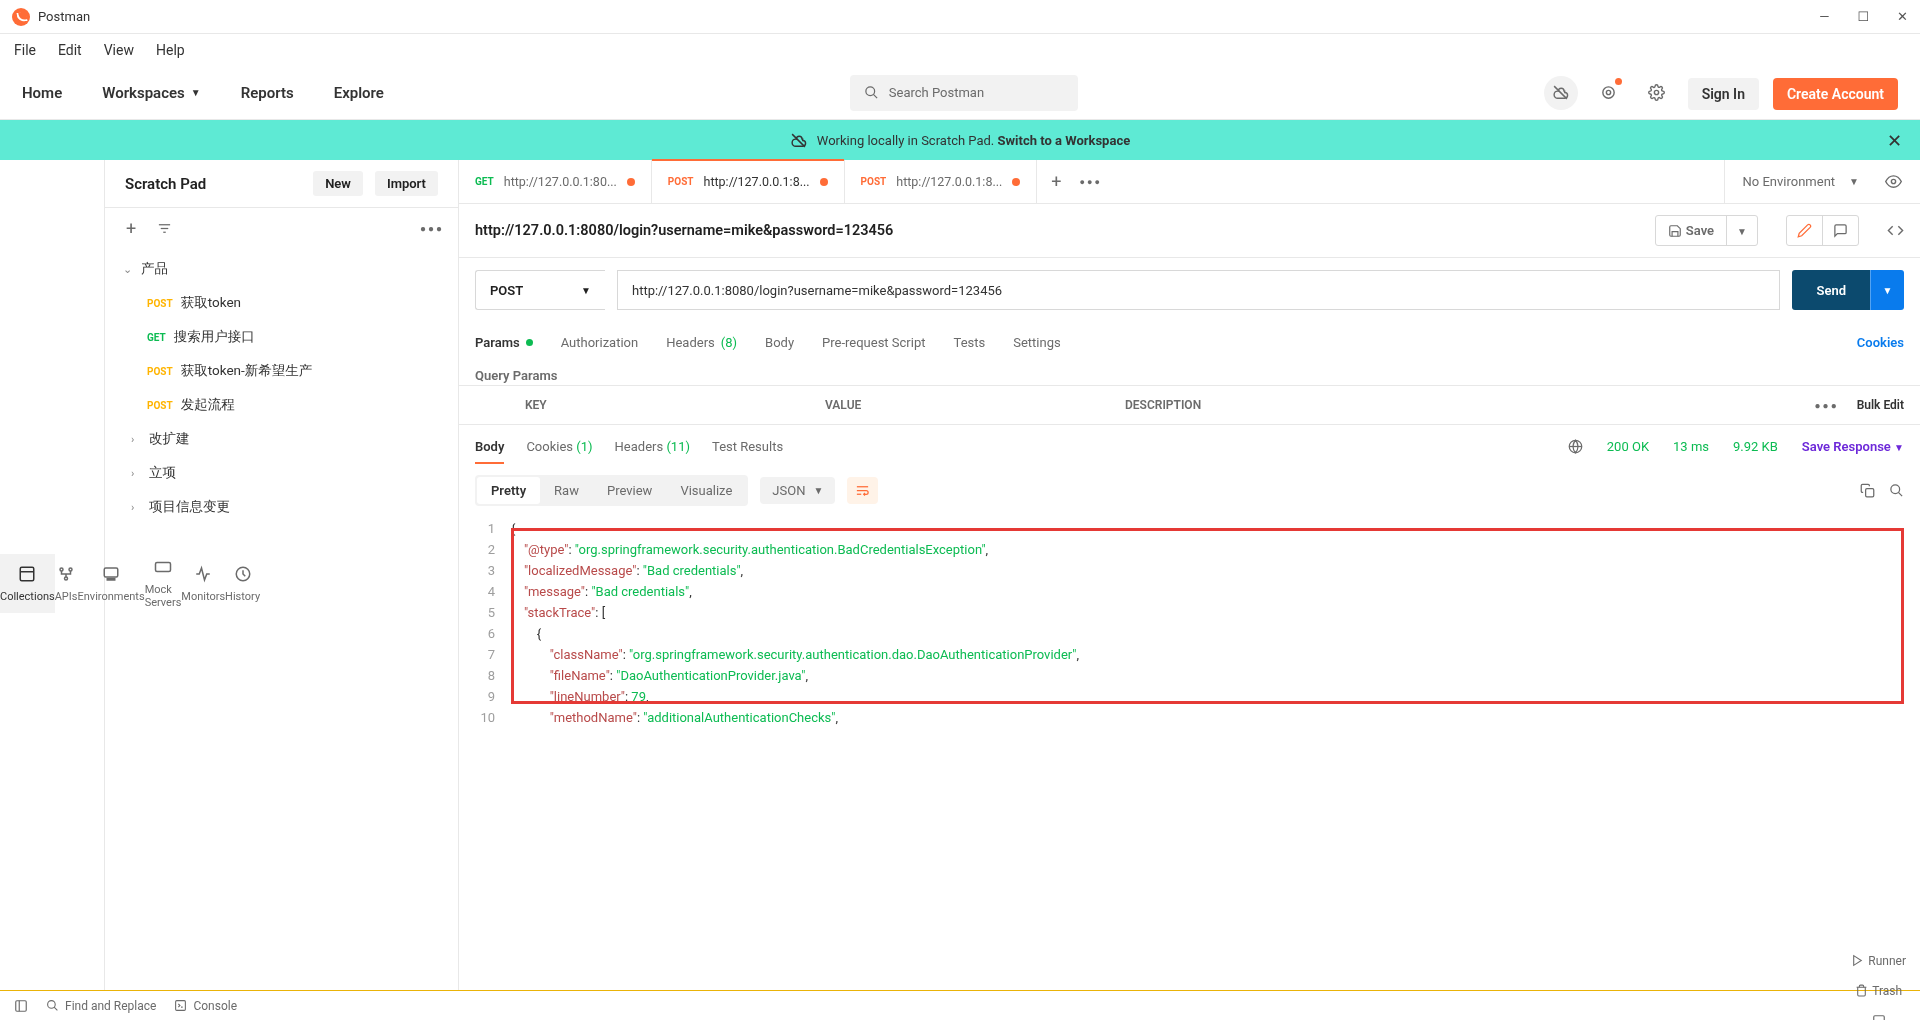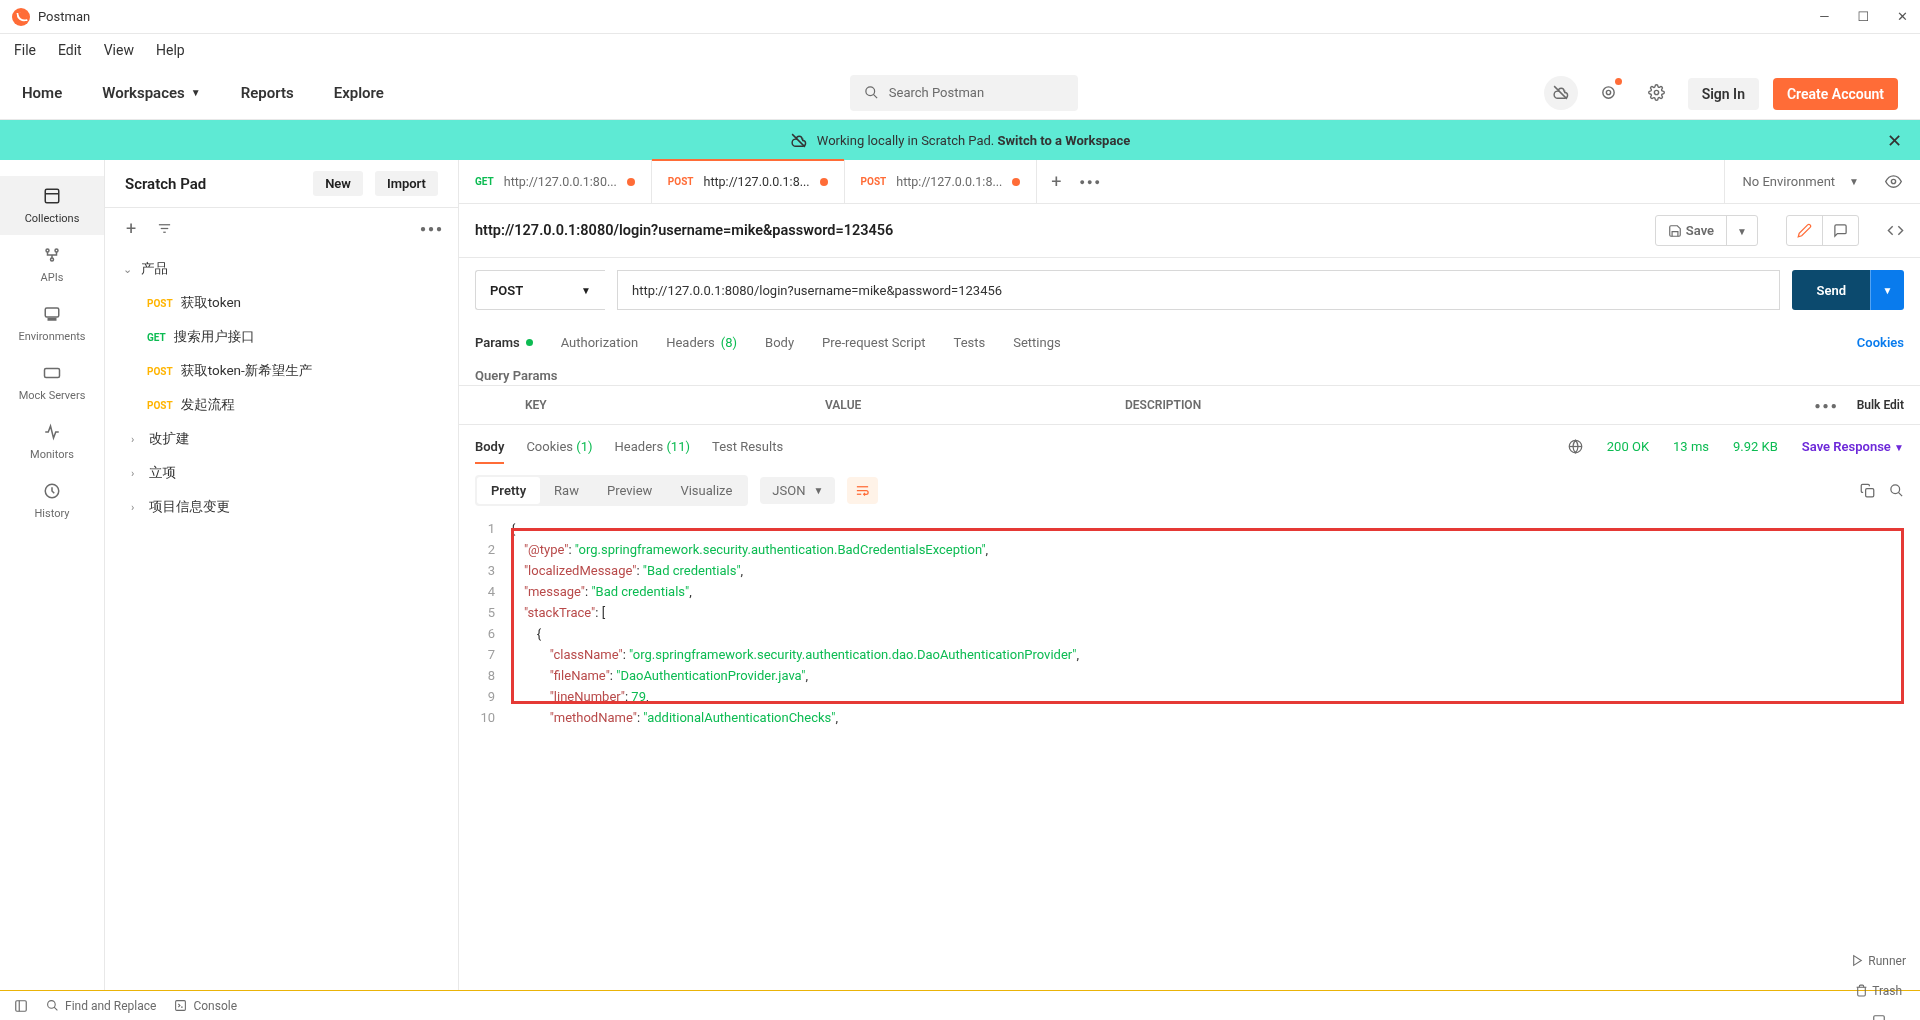--- a/index.html
+++ b/index.html
@@ -18,21 +18,21 @@
 .topbar .right { display:flex; align-items:flex-end; gap:14px; }
 .icbtn { width:34px; height:34px; display:flex; align-items:center; justify-content:center; border-radius:4px; cursor:pointer; color:#6b6b6b; position:relative; }
 .icbtn.circle { background:#f2f2f2; border-radius:50%; }
 .btn { padding:8px 14px; border-radius:4px; font-size:14px; cursor:pointer; border:none; }
 .btn-light { background:#f2f2f2; color:#333; font-weight:600; }
 .btn-orange { background:#ff6c37; color:#fff; font-weight:600; }
 .banner { height:40px; background:#5eead4; display:flex; align-items:center; justify-content:center; color:#333; position:relative; }
 .banner b { font-weight:700; }
 .banner .close { position:absolute; right:18px; cursor:pointer; font-size:18px; }
 .workspace { display:flex; height:calc(100vh - 34px - 32px - 54px - 40px - 30px); }
-.leftrail { width:105px; border-right:1px solid #e8e8e8; display:flex; flex-direction:column; align-items:flex-start; padding-top:16px; }
+.leftrail { width:105px; border-right:1px solid #e8e8e8; display:flex; flex-direction:row; align-items:center; padding-top:16px; }
 .rail-item { width:100%; padding:10px 0; display:flex; flex-direction:column; align-items:center; gap:6px; font-size:11px; color:#6b6b6b; cursor:pointer; }
 .rail-item.active { background:#f2f2f2; color:#333; }
 .rail-icon { width:20px; height:20px; display:flex; align-items:center; justify-content:center; }
 .sidebar { width:354px; border-right:1px solid #e8e8e8; display:flex; flex-direction:column; }
 .sidebar-head { height:48px; display:flex; align-items:center; padding:0 20px; gap:12px; border-bottom:1px solid #e8e8e8; }
 .sidebar-head .title { font-size:15px; font-weight:600; flex:1; }
 .sidebar-head .sbtn { padding:5px 12px; background:#f2f2f2; border-radius:3px; font-size:13px; font-weight:600; cursor:pointer; }
 .sidebar-tools { height:40px; display:flex; align-items:center; padding:0 14px; gap:14px; color:#6b6b6b; }
 .sidebar-tools .plus { width:24px; text-align:center; font-size:18px; cursor:pointer; }
 .sidebar-tools .filter { width:24px; text-align:center; cursor:pointer; }

